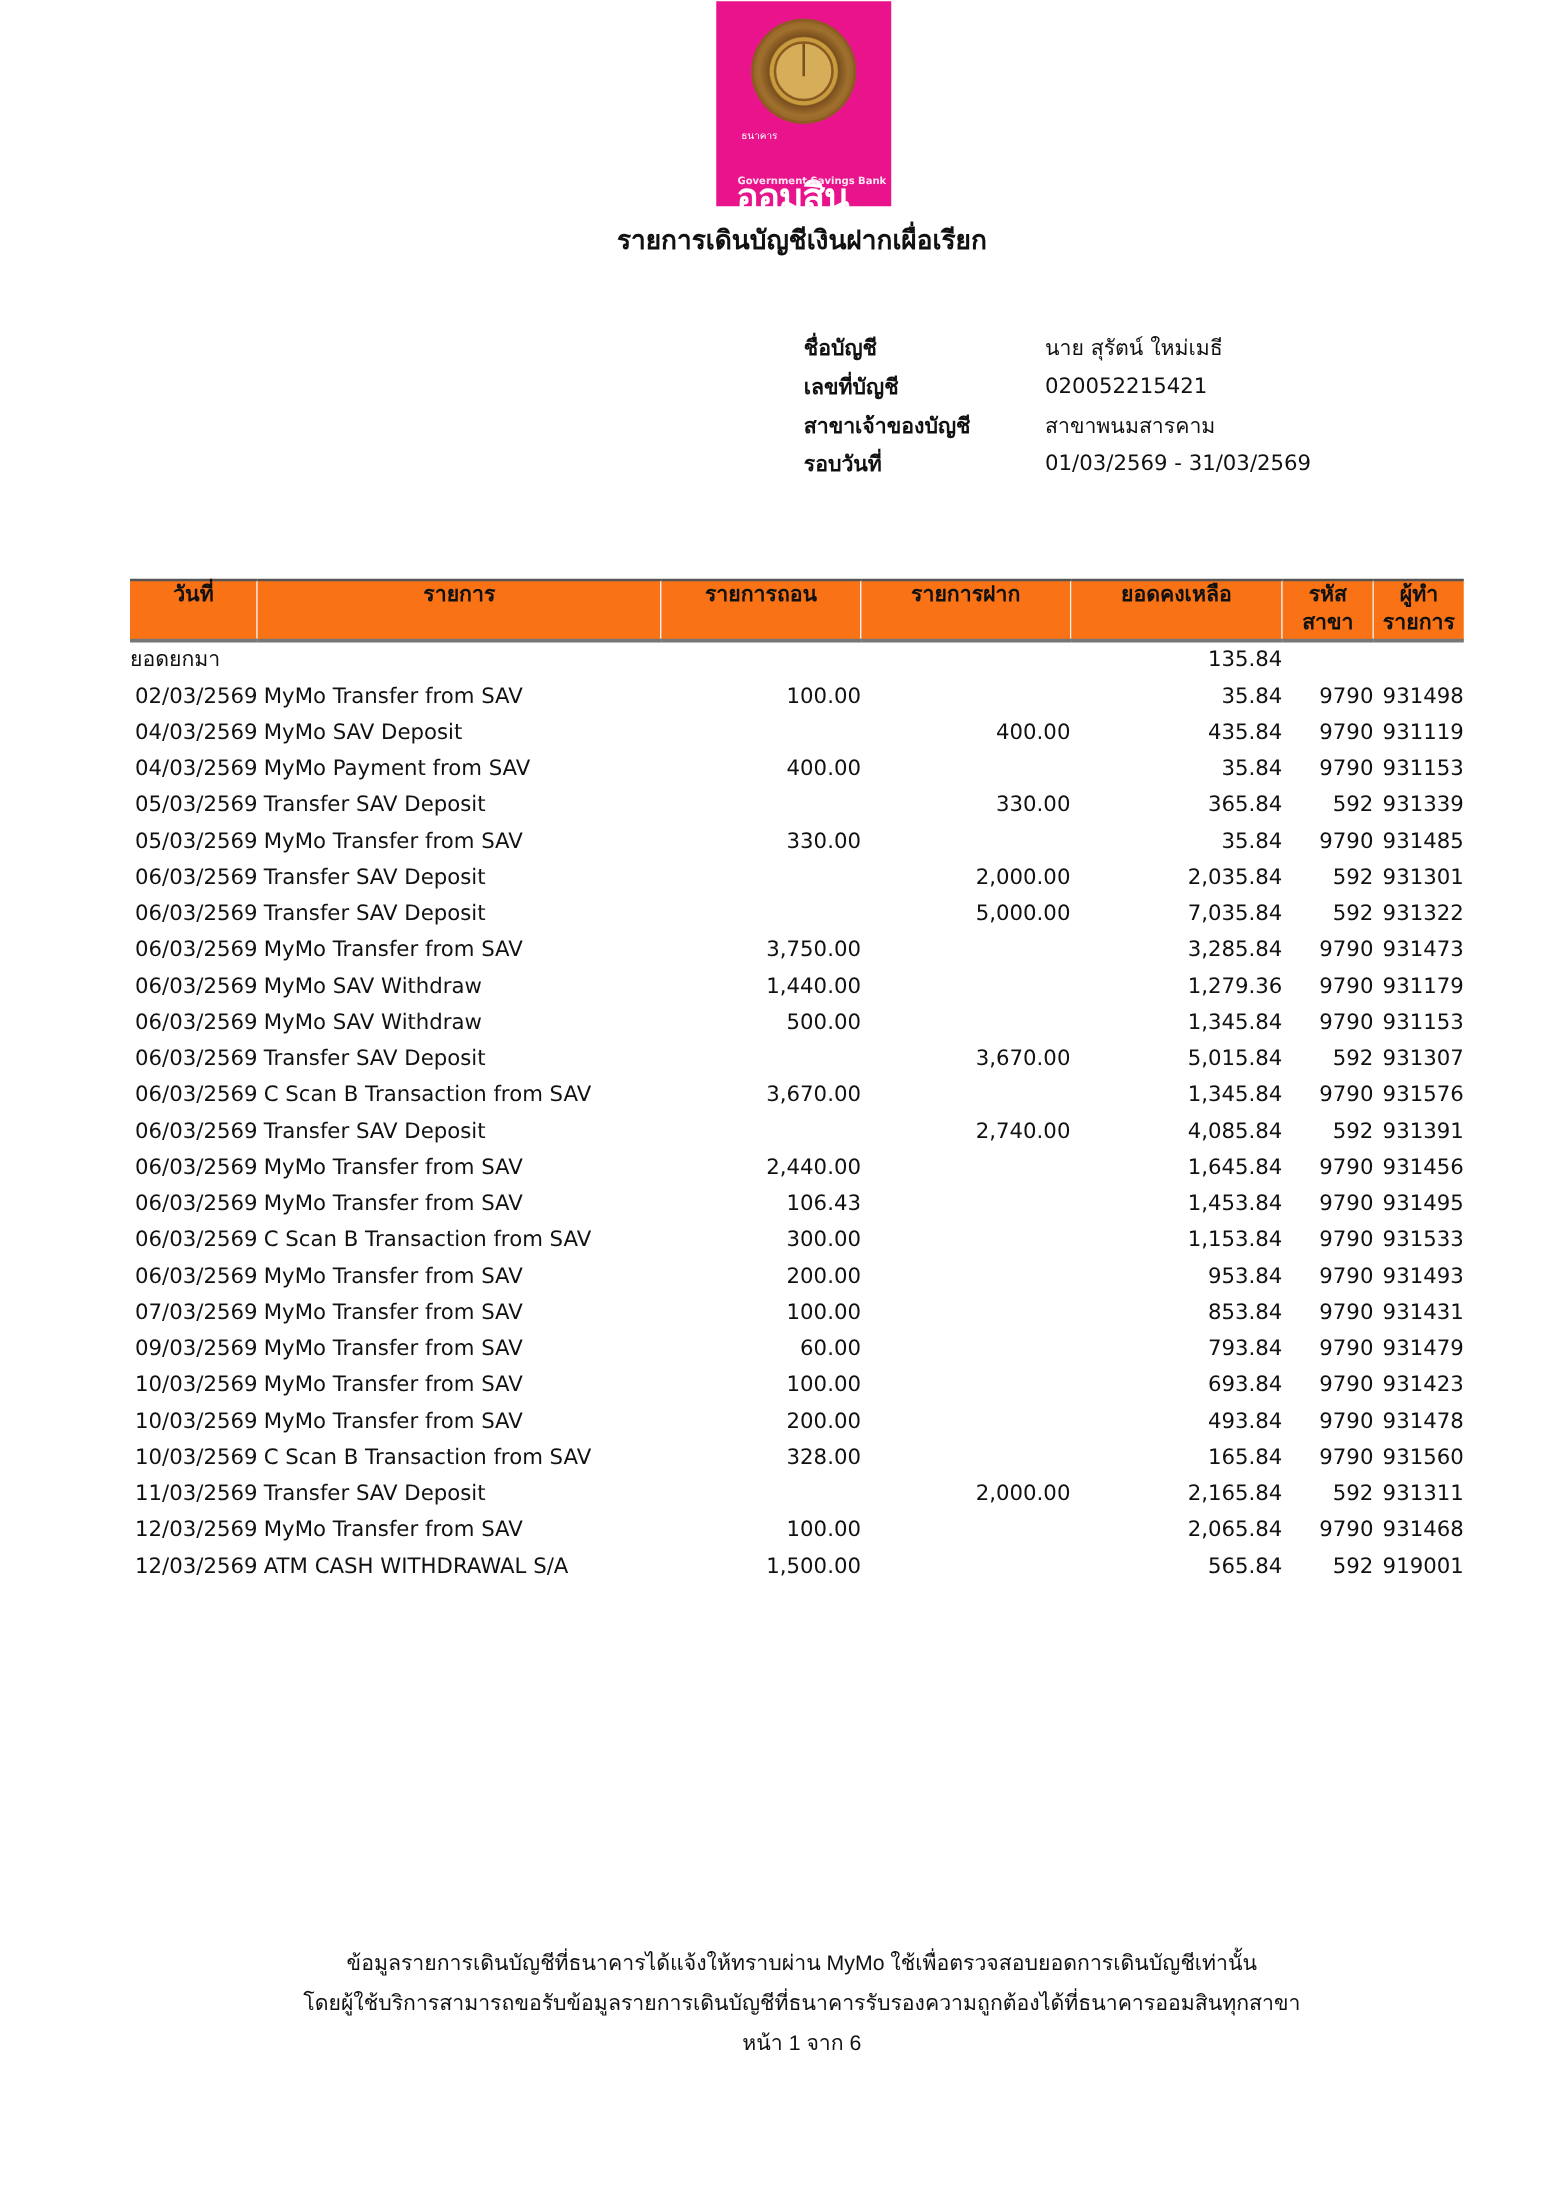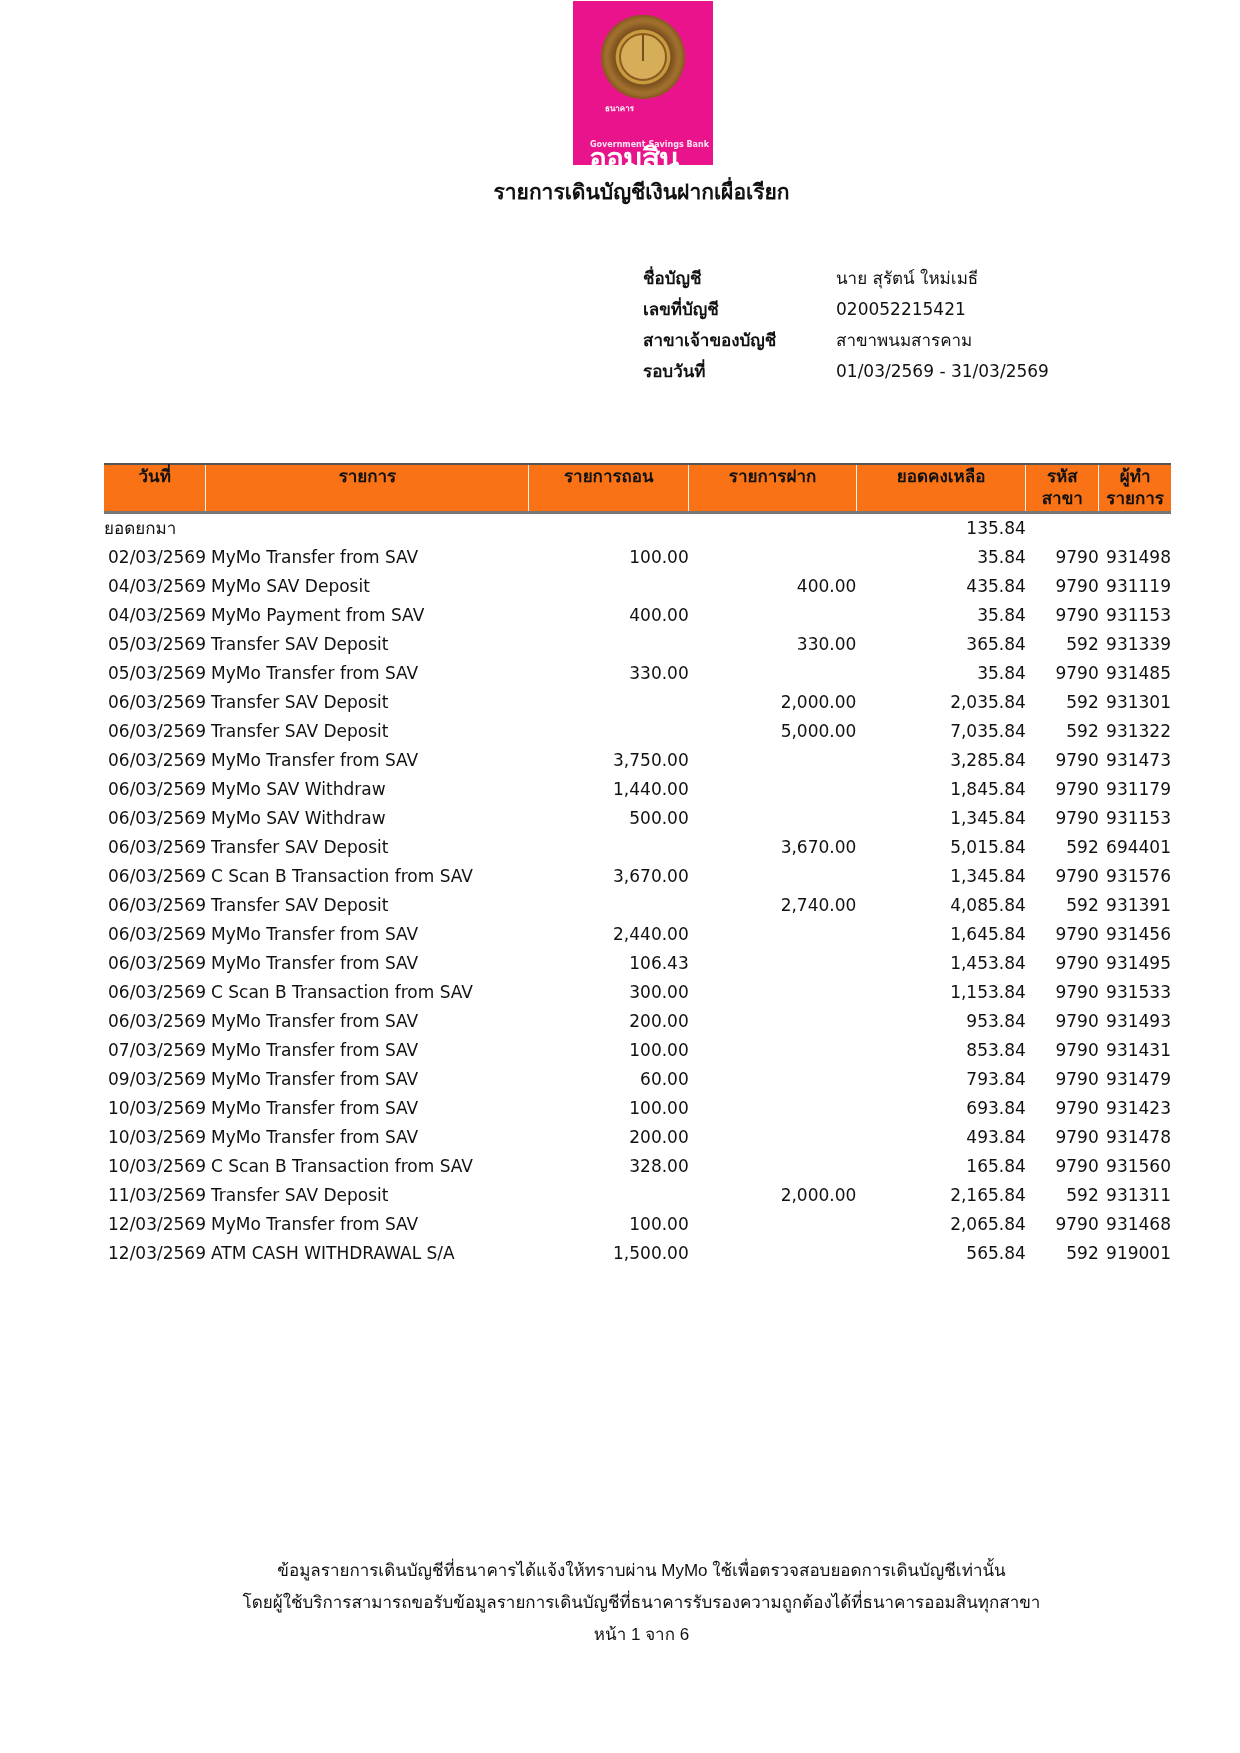--- a/index.html
+++ b/index.html
@@ -53,22 +53,21 @@
       width: 2px;
       height: 26px;
       background: #7a4f1e;
     }
     .logo .brand-small {
       position: absolute;
       left: 20px;
       top: 101px;
       font-size: 8px;
       color: #ffffff;
-      font-weight: bold;
-      margin-left: 12px;
+      font-weight: normal;
     }
     .logo .brand-big {
       position: absolute;
       left: 16px;
       top: 106px;
       font-size: 30px;
       line-height: 32px;
       color: #ffffff;
       font-weight: bold;
       letter-spacing: -1px;
@@ -289,41 +288,41 @@
         <td class="c-dep"></td>
         <td class="c-bal">3,285.84</td>
         <td class="c-br">9790</td>
         <td class="c-op">931473</td>
       </tr>
       <tr>
         <td class="c-date">06/03/2569</td>
         <td class="c-desc">MyMo SAV Withdraw</td>
         <td class="c-wd">1,440.00</td>
         <td class="c-dep"></td>
-        <td class="c-bal">1,845.84</td>
+        <td class="c-bal">1,279.36</td>
         <td class="c-br">9790</td>
         <td class="c-op">931179</td>
       </tr>
       <tr>
         <td class="c-date">06/03/2569</td>
         <td class="c-desc">MyMo SAV Withdraw</td>
         <td class="c-wd">500.00</td>
         <td class="c-dep"></td>
         <td class="c-bal">1,345.84</td>
         <td class="c-br">9790</td>
         <td class="c-op">931153</td>
       </tr>
       <tr>
         <td class="c-date">06/03/2569</td>
         <td class="c-desc">Transfer SAV Deposit</td>
         <td class="c-wd"></td>
         <td class="c-dep">3,670.00</td>
         <td class="c-bal">5,015.84</td>
         <td class="c-br">592</td>
-        <td class="c-op">694401</td>
+        <td class="c-op">931307</td>
       </tr>
       <tr>
         <td class="c-date">06/03/2569</td>
         <td class="c-desc">C Scan B Transaction from SAV</td>
         <td class="c-wd">3,670.00</td>
         <td class="c-dep"></td>
         <td class="c-bal">1,345.84</td>
         <td class="c-br">9790</td>
         <td class="c-op">931576</td>
       </tr>

